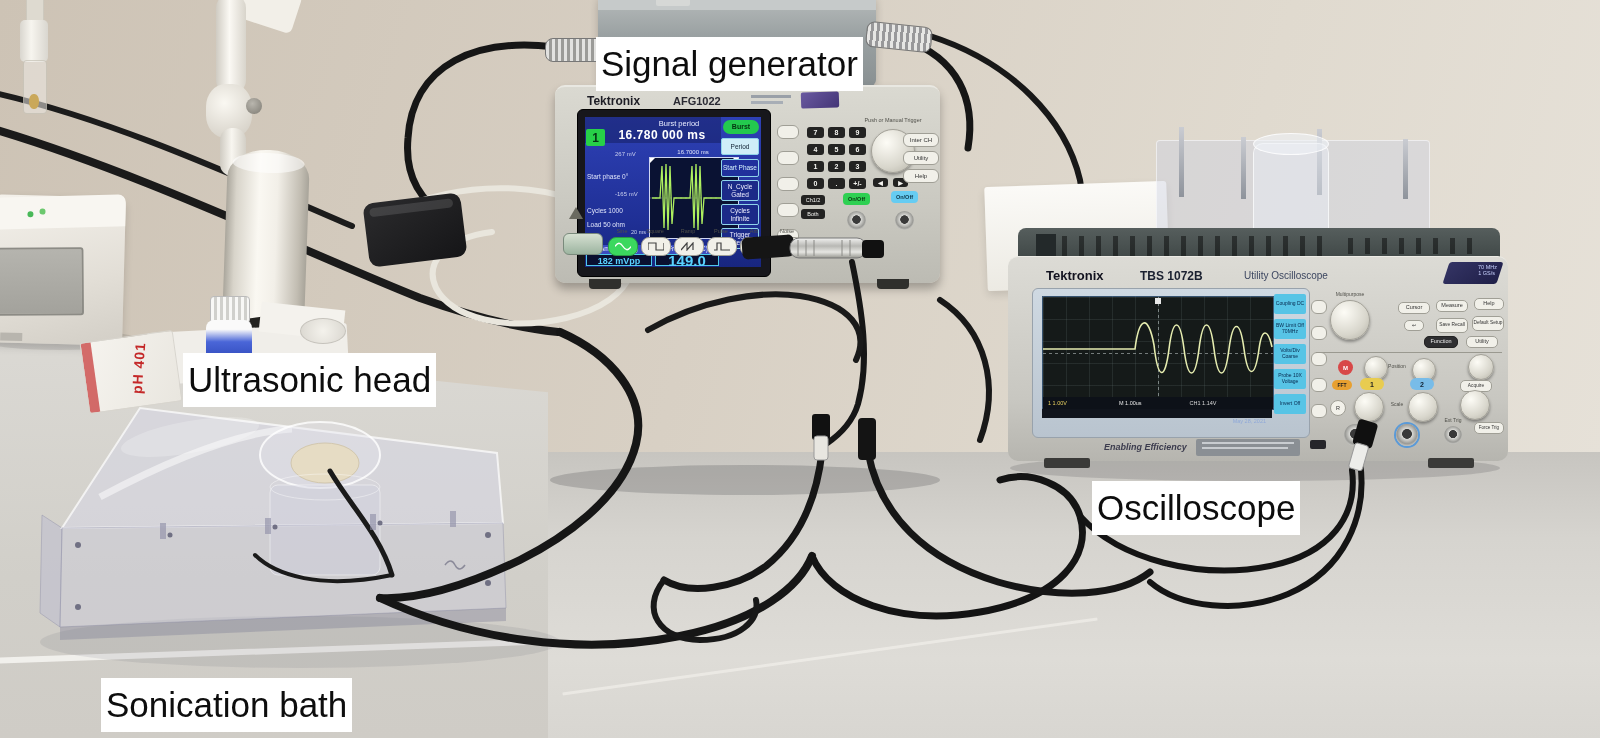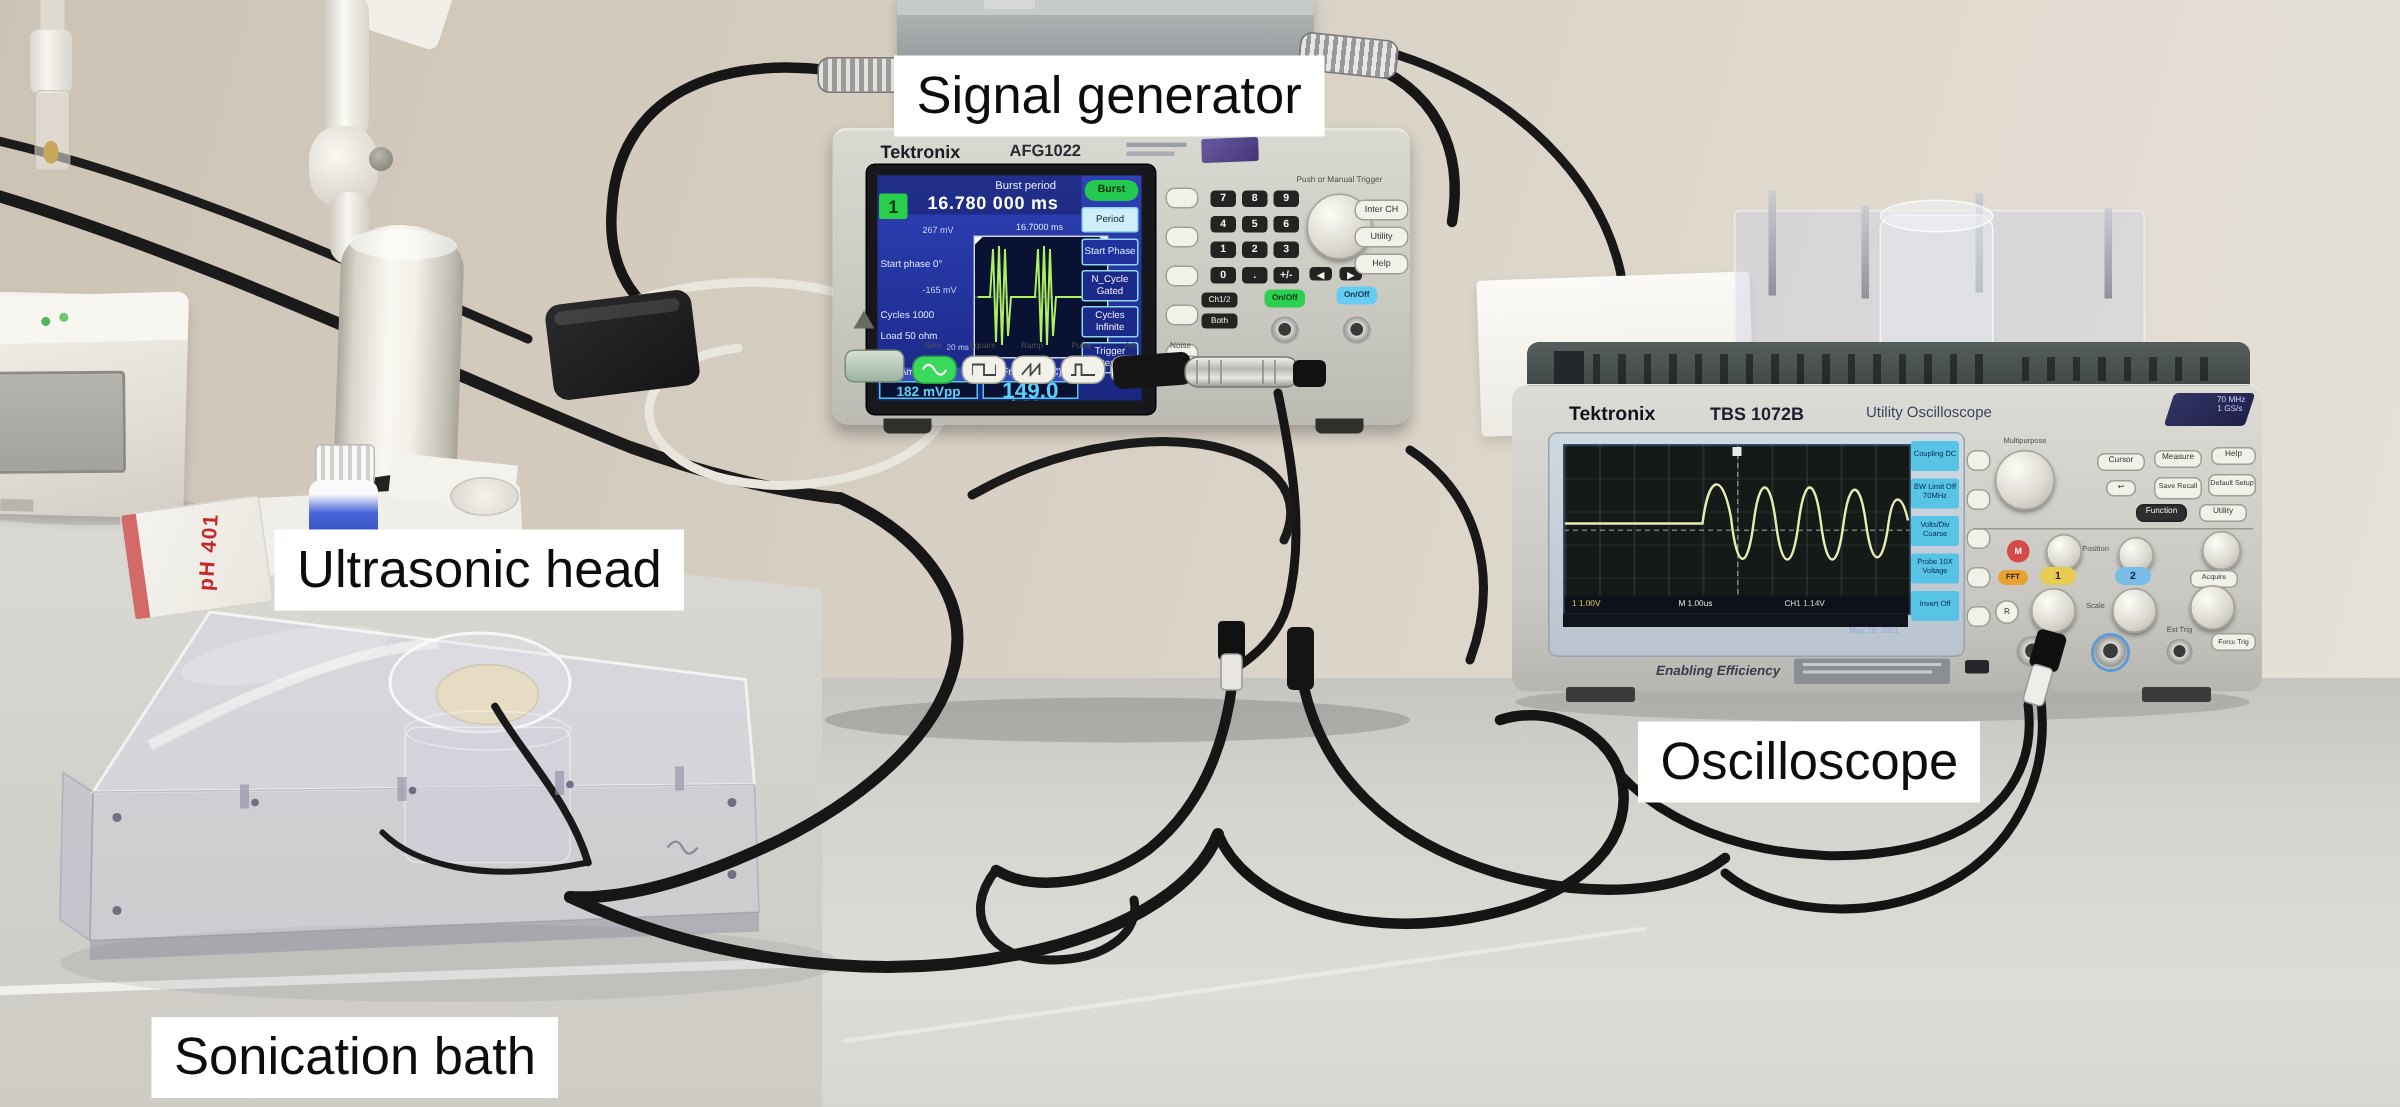--- a/index.html
+++ b/index.html
@@ -1,20 +1,20 @@
 <!DOCTYPE html>
 <html><head>
 <meta charset="utf-8">
 <style>
   html,body{margin:0;padding:0;background:#888;}
   #stage{position:relative;width:1600px;height:738px;overflow:hidden;
          font-family:"Liberation Sans",sans-serif;}
   .abs{position:absolute;}
   .tag{position:absolute;background:#ffffff;color:#0d0d0d;
-       font-size:35px;line-height:1.42;padding:2px 15px;white-space:nowrap;}
+       font-size:35px;line-height:1.42;padding:2px 5px;white-space:nowrap;}
   .btn{position:absolute;display:flex;align-items:center;justify-content:center;
        border:1px solid #a09f96;background:#f1f0e9;border-radius:6px;
        color:#333;font-size:6px;line-height:1;text-align:center;}
   .knob{position:absolute;border-radius:50%;
         background:radial-gradient(circle at 35% 30%,#fdfcf6,#d8d6cc 62%,#b2b0a5);
         border:1px solid #a3a198;box-shadow:0 2px 3px rgba(0,0,0,.35);}
   .key{position:absolute;display:flex;align-items:center;justify-content:center;
        background:#232322;color:#f4f4f0;border-radius:3px;font-size:7px;font-weight:bold;}
   .skey{position:absolute;display:flex;align-items:center;justify-content:center;
         text-align:center;line-height:1.1;border-radius:2px;}
@@ -144,21 +144,21 @@
     <div class="abs" style="left:118px;top:10px;font-size:11px;font-weight:bold;color:#2a2a33;">AFG1022</div>
     <div class="abs" style="left:196px;top:10px;width:40px;height:3px;background:#9aa0a8;"></div>
     <div class="abs" style="left:196px;top:16px;width:32px;height:3px;background:#a8aeb6;"></div>
     <div class="abs" style="left:246px;top:7px;width:38px;height:16px;border-radius:2px;transform:rotate(-2deg);
                 background:linear-gradient(135deg,#6a5aa0,#443577);"></div>
 
     <div class="abs" style="left:22px;top:24px;width:192px;height:166px;background:#17171c;border-radius:6px;border:1px solid #000;"></div>
     <div class="abs" style="left:30px;top:32px;width:176px;height:150px;overflow:hidden;
                 background:linear-gradient(180deg,#2e41b6,#1f2f95 70%,#18267f);">
       <div class="abs" style="left:0;top:0;width:136px;height:26px;background:rgba(8,14,58,.35);"></div>
-      <div class="abs" style="left:9px;top:2px;width:110px;text-align:right;font-size:7.5px;color:#e8ecff;">Burst period</div>
+      <div class="abs" style="left:39px;top:2px;width:110px;text-align:center;font-size:7.5px;color:#e8ecff;">Burst period</div>
       <div class="abs" style="left:22px;top:11px;width:110px;text-align:center;font-size:12px;font-weight:bold;color:#fff;letter-spacing:.5px;">16.780 000 ms</div>
       <div class="abs" style="left:1px;top:12px;width:19px;height:17px;background:#27d048;border-radius:2px;color:#053315;
                   font-size:12px;font-weight:bold;display:flex;align-items:center;justify-content:center;">1</div>
       <div class="abs" style="left:30px;top:34px;font-size:6px;color:#c9cfee;">267 mV</div>
       <div class="abs" style="left:2px;top:56px;font-size:6.5px;color:#dfe4fa;">Start phase 0°</div>
       <div class="abs" style="left:30px;top:74px;font-size:6px;color:#c9cfee;">-165 mV</div>
       <div class="abs" style="left:2px;top:90px;font-size:6.5px;color:#dfe4fa;">Cycles 1000</div>
       <div class="abs" style="left:2px;top:104px;font-size:6.5px;color:#dfe4fa;">Load 50 ohm</div>
       <div class="abs" style="left:46px;top:112px;font-size:5.5px;color:#c9cfee;">20 ms</div>
       <div class="abs" style="left:64px;top:32px;width:88px;text-align:center;font-size:6px;color:#dfe4fa;">16.7000 ms</div>

